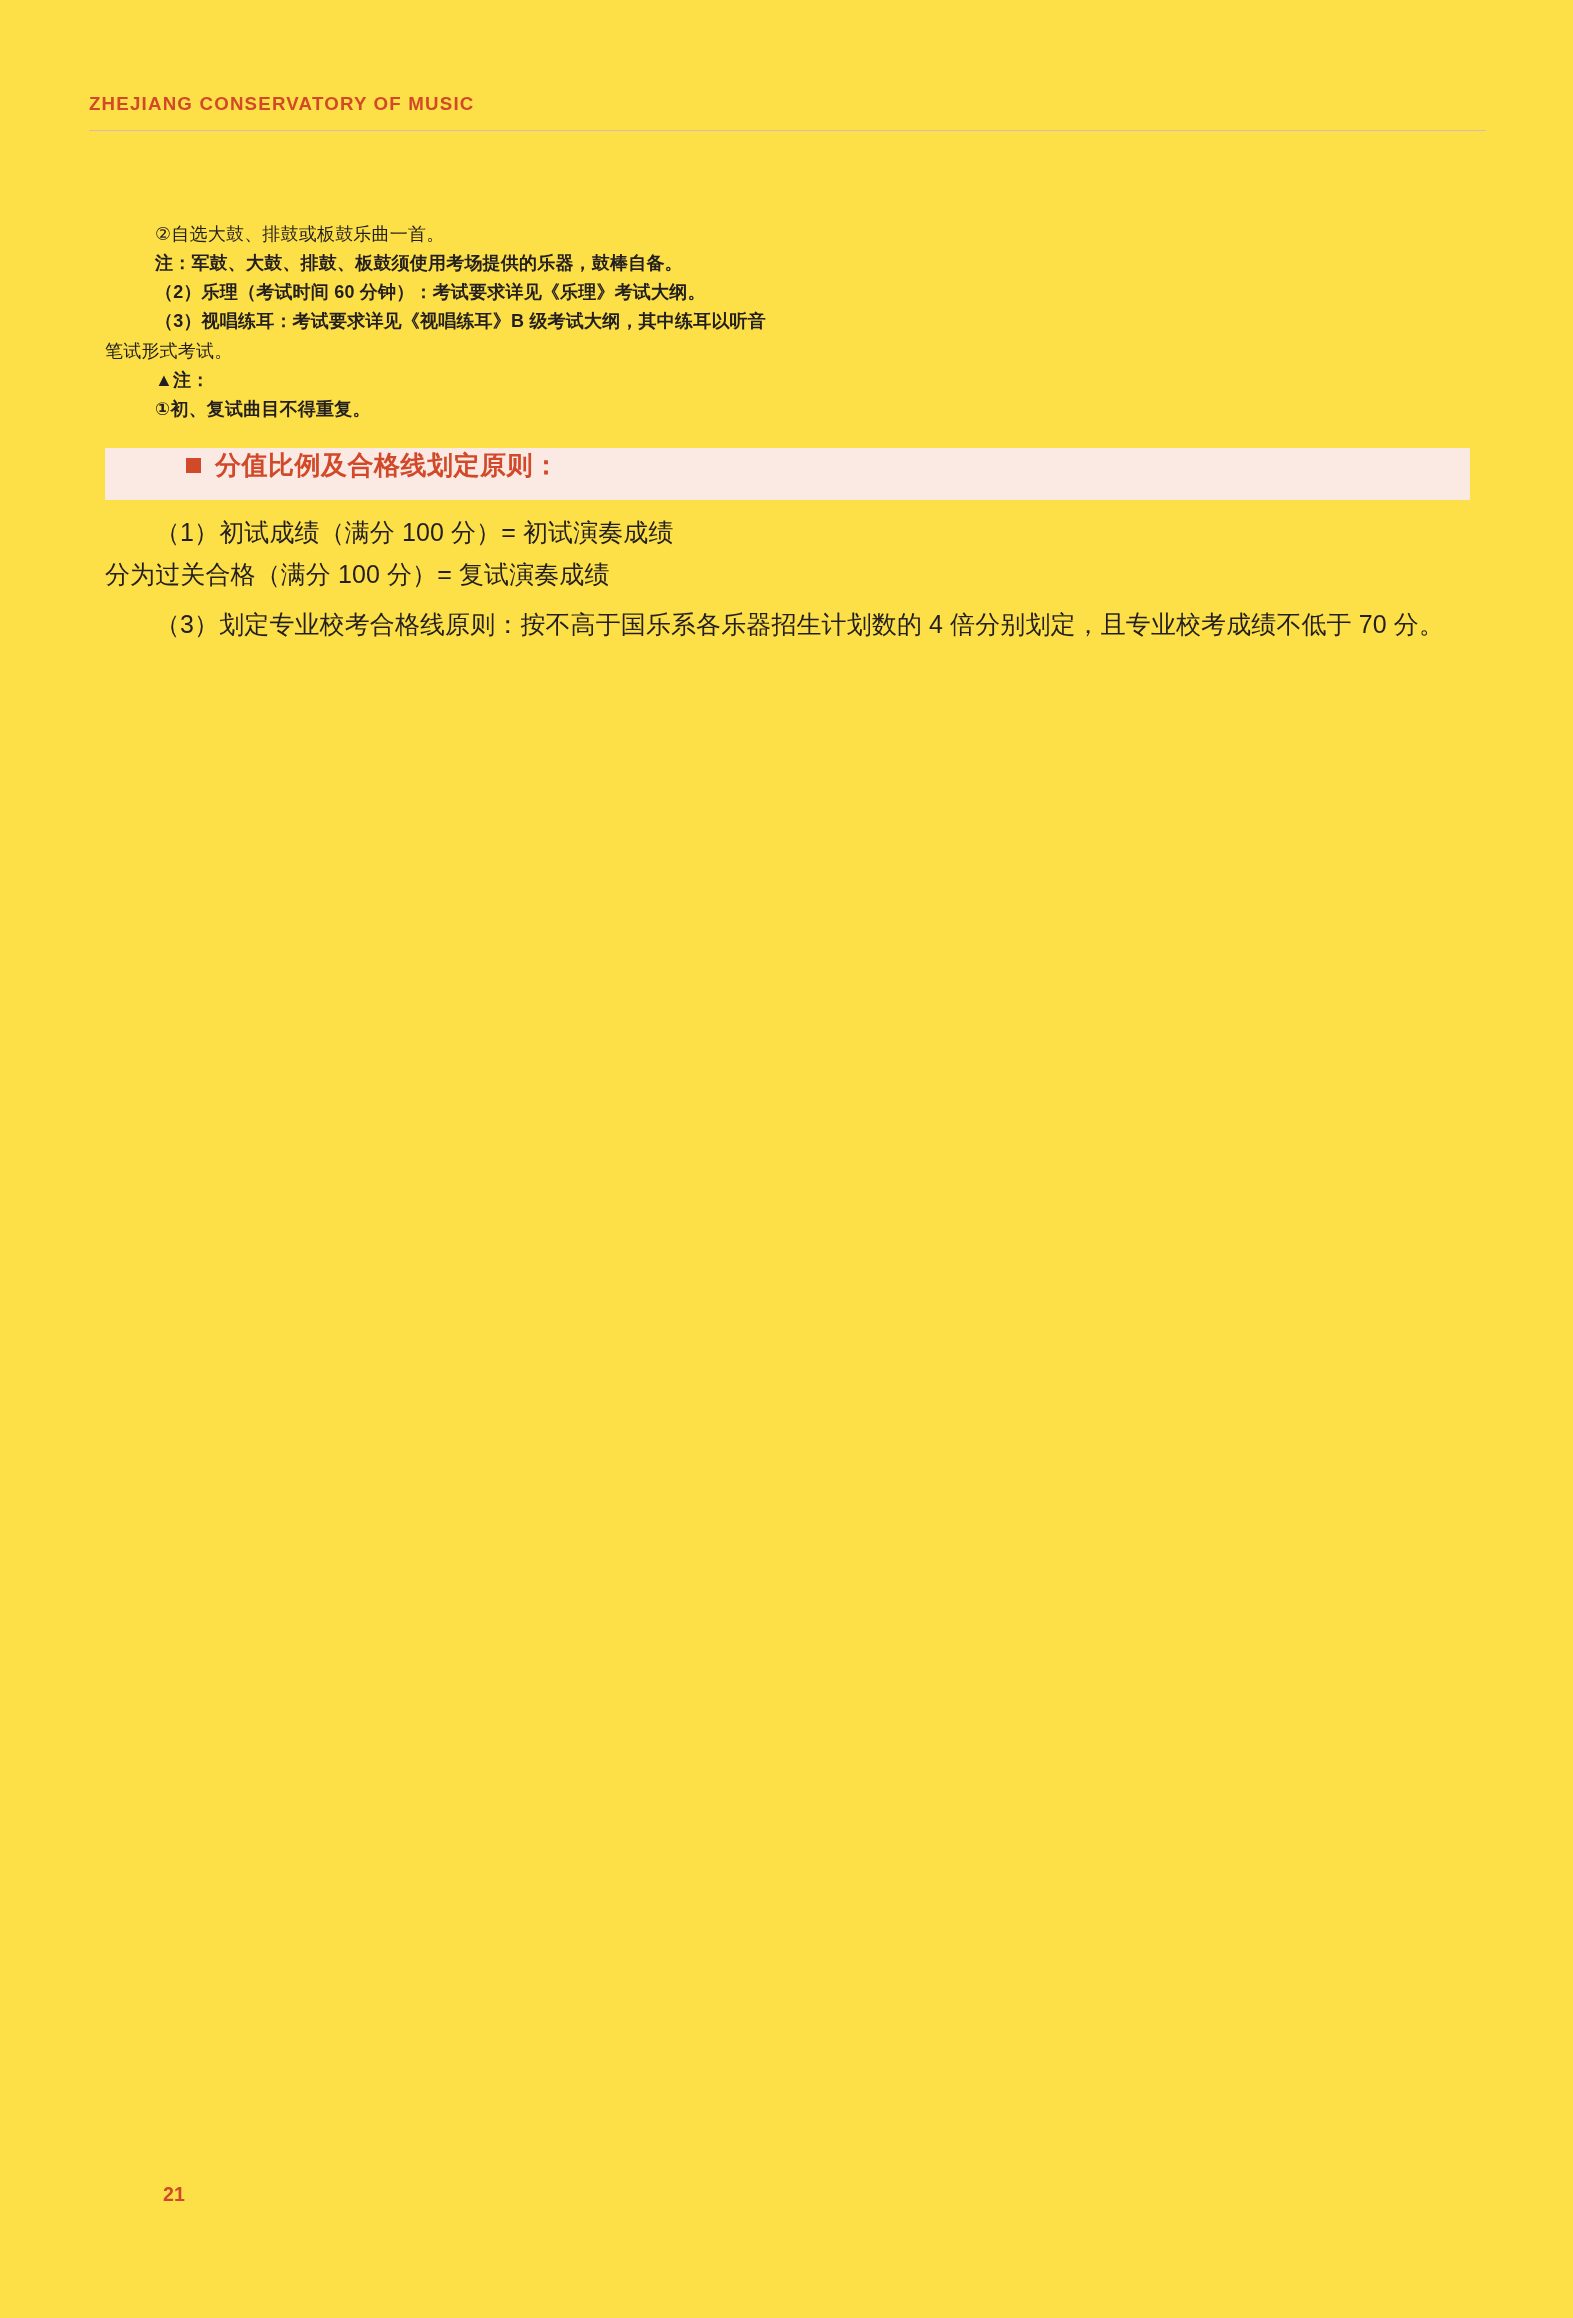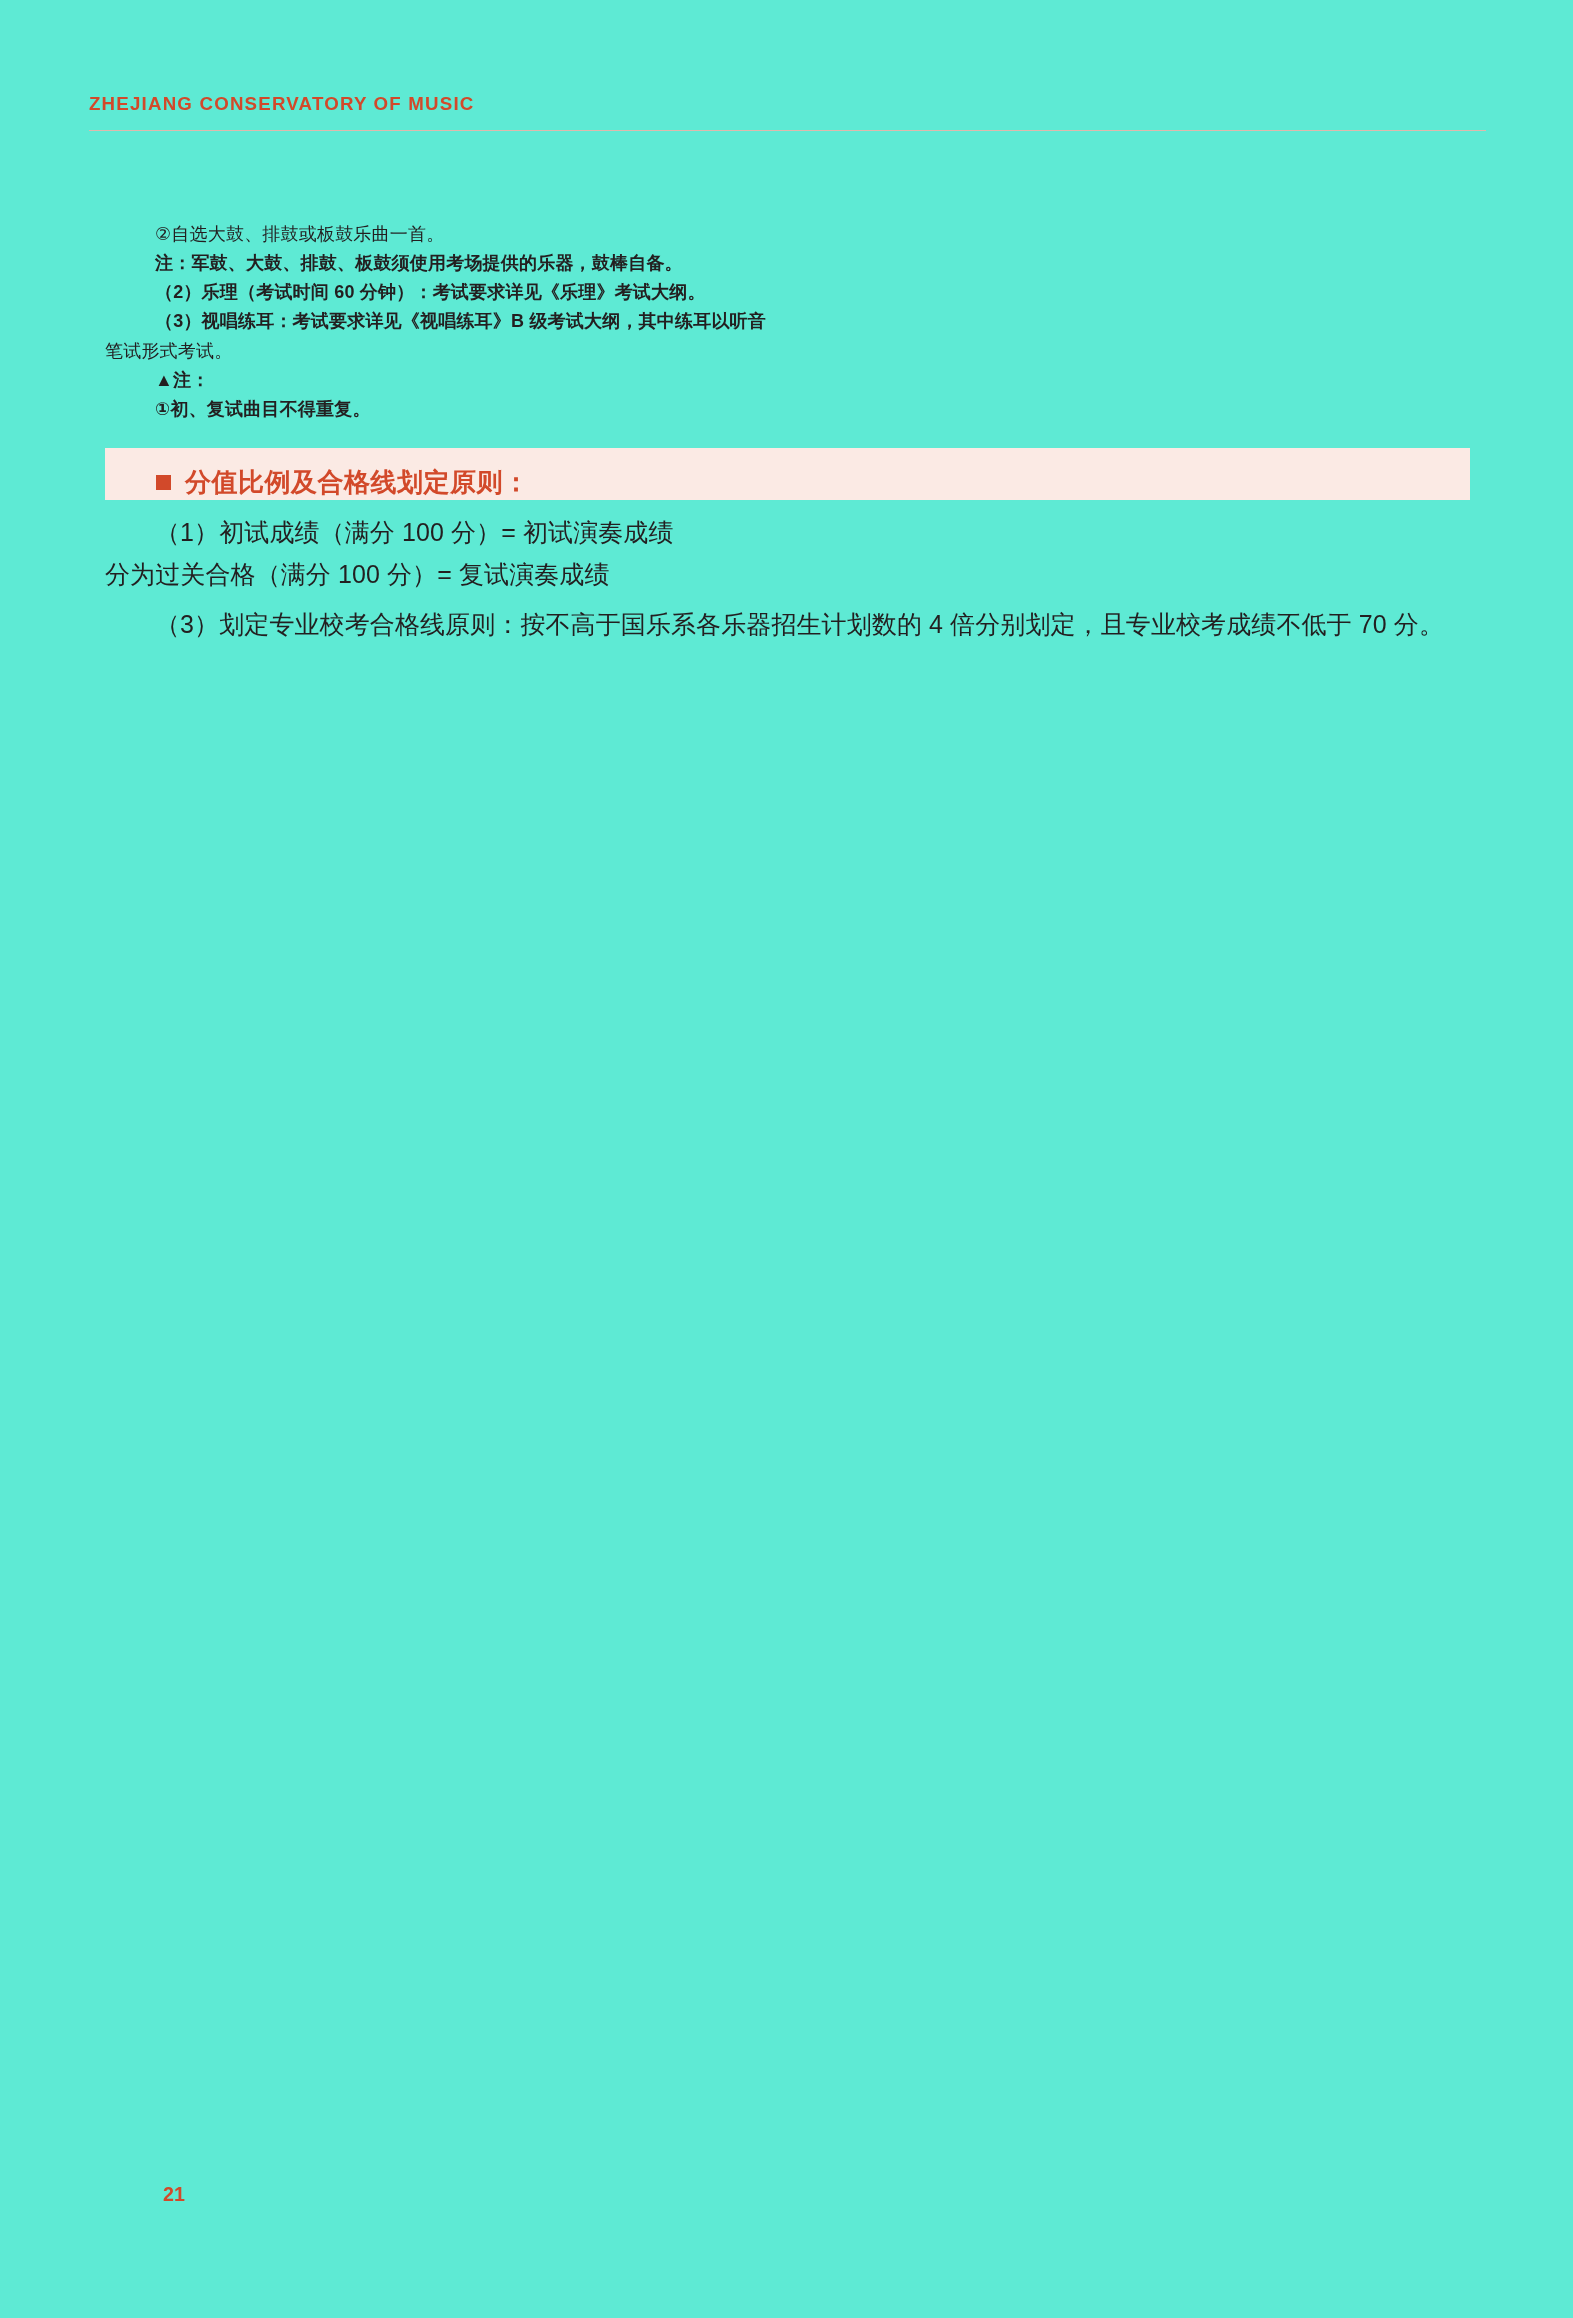--- a/index.html
+++ b/index.html
@@ -8,21 +8,21 @@
     background: #ffffff;
   }
   body {
     font-family: "Liberation Sans", "DejaVu Sans", sans-serif;
     color: #231f20;
   }
   .page {
     position: relative;
     width: 1574px;
     height: 2319px;
-    background: #5eead4;
+    background: #fde047;
     box-sizing: border-box;
   }
 
   
   .header {
     position: absolute;
     left: 89px;
     top: 93px;
     width: 1397px;
   }
@@ -76,21 +76,22 @@
 
   .gap-sm { height: 4.7px; }
 
   
   .section-head {
     position: relative;
     margin-top: 24px;
     margin-bottom: 12px;
     height: 52px;
     display: flex;
-    align-items: flex-end;
+    align-items: flex-start;
+    padding-left: 30px;
   }
   .section-head-band {
     position: absolute;
     left: 0;
     top: 0;
     right: 0;
     height: 52px;
     background: #fbeae4;
   }
   .section-head-inner {

